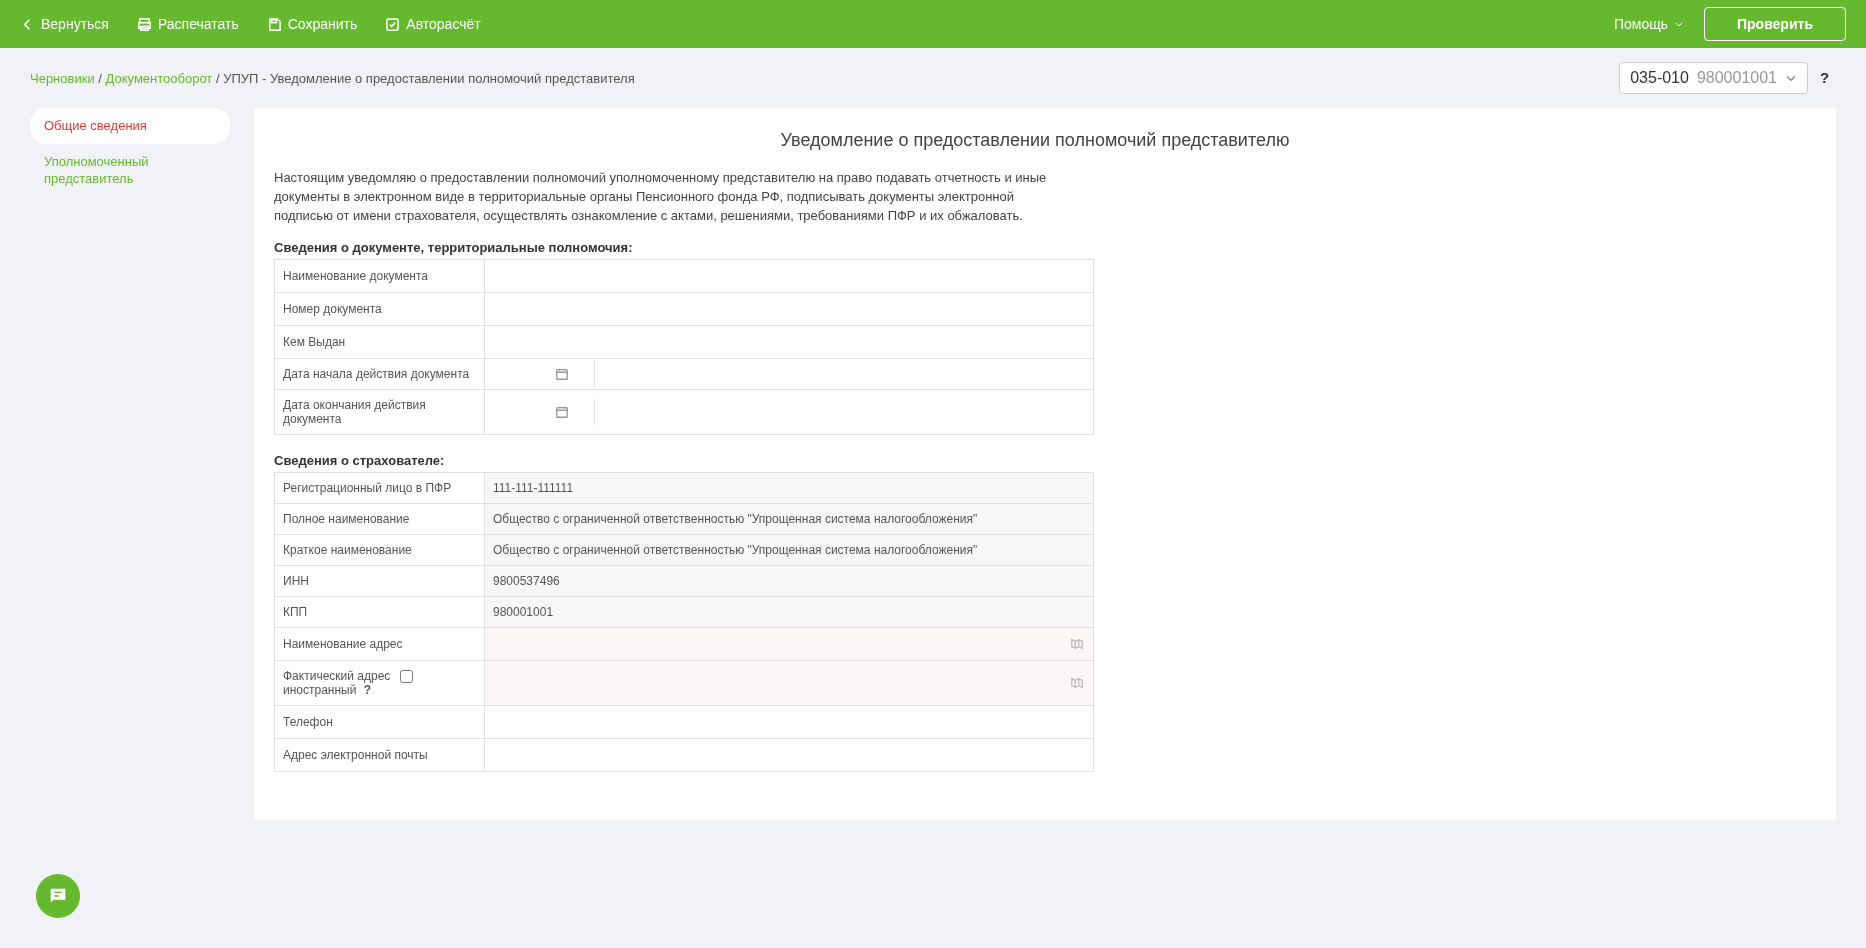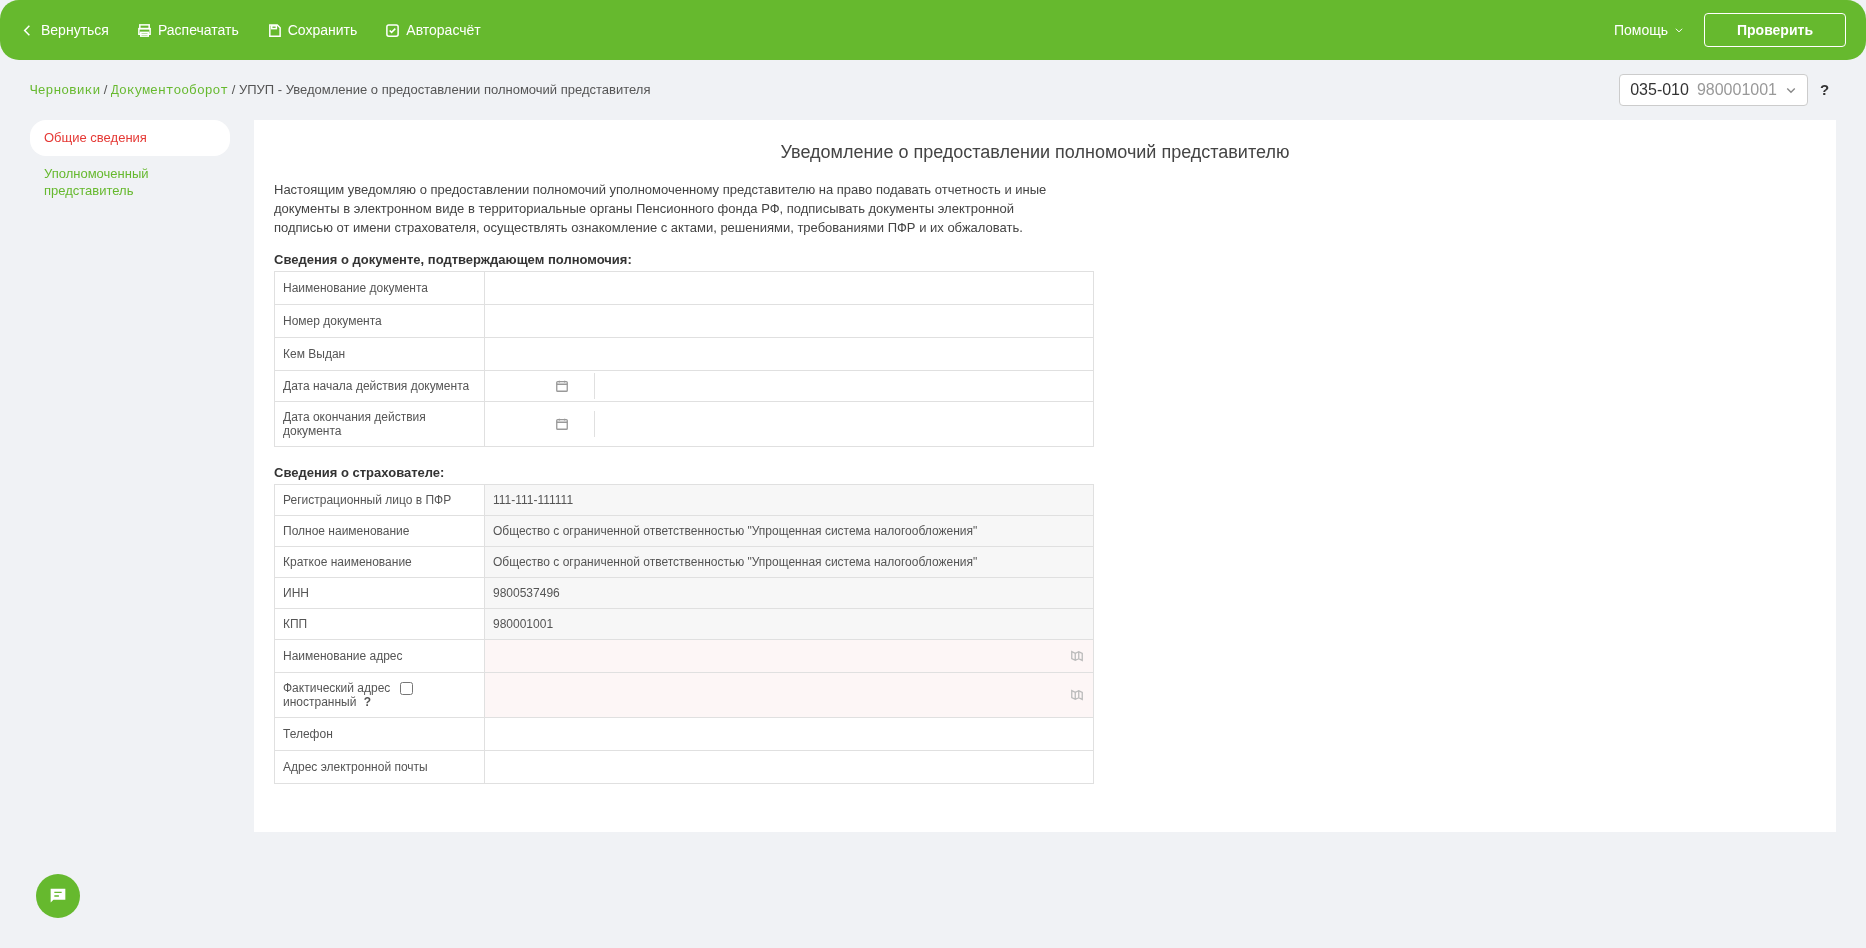--- a/index.html
+++ b/index.html
@@ -6,43 +6,42 @@
 body {
   font-family: Arial, Helvetica, sans-serif;
   font-size: 13px;
   background: #f0f2f5;
   color: #333;
 }
 
 
 .topbar {
   background: #66b92e;
-  height: 60px;
+  height: 48px;
   display: flex;
   align-items: center;
   padding: 0 20px;
   color: #fff;
-  border-radius: 19px;
 }
 .topbar-left { display: flex; align-items: center; gap: 28px; }
 .topbar-item { display: flex; align-items: center; gap: 6px; cursor: pointer; font-size: 14px; }
 .topbar-spacer { flex: 1; }
 .topbar-right { display: flex; align-items: center; gap: 20px; }
 .btn-check {
   border: 1px solid #fff; background: transparent; color: #fff;
   padding: 8px 32px; border-radius: 4px; font-size: 14px; cursor: pointer; font-weight: bold;
 }
 .icon-svg { width: 15px; height: 15px; fill: none; stroke: #fff; stroke-width: 1.6; }
 
 
 .subbar {
   display: flex; align-items: center; padding: 14px 30px 14px 30px;
 }
 .breadcrumb { font-size: 13px; color: #555; }
-.breadcrumb a { color: #66b92e; text-decoration: none; font-family: Liberation Mono, monospace; }
+.breadcrumb a { color: #66b92e; text-decoration: none; }
 .breadcrumb .current { color: #555; }
 .subbar-spacer { flex:1; }
 .org-select {
   display: flex; align-items: center; gap: 8px;
   border: 1px solid #ccc; background: #fff; border-radius: 4px;
   padding: 6px 10px; font-size: 16px; cursor: pointer;
 }
 .org-select .muted { color: #999; }
 .qmark {
   width: 16px; height: 16px; line-height: 16px;
@@ -163,21 +162,21 @@
 <div class="layout">
   <div class="sidenav">
     <div class="sidenav-item active">Общие сведения</div>
     <div class="sidenav-item">Уполномоченный представитель</div>
   </div>
 
   <div class="content">
     <div class="pg-title">Уведомление о предоставлении полномочий представителю</div>
     <div class="intro">Настоящим уведомляю о предоставлении полномочий уполномоченному представителю на право подавать отчетность и иные документы в электронном виде в территориальные органы Пенсионного фонда РФ, подписывать документы электронной подписью от имени страхователя, осуществлять ознакомление с актами, решениями, требованиями ПФР и их обжаловать.</div>
 
-    <div class="subhead">Сведения о документе, подтверждающем полномочия:</div>
+    <div class="subhead">Сведения о документе, территориальные полномочия:</div>
     <table class="form-table">
       <tbody>
           <tr>
         <td class="label">Наименование документа</td>
         <td class="val"><input class="fld" value="" style=""></td>
       </tr>
       <tr>
         <td class="label">Номер документа</td>
         <td class="val"><input class="fld" value="" style=""></td>
       </tr>

